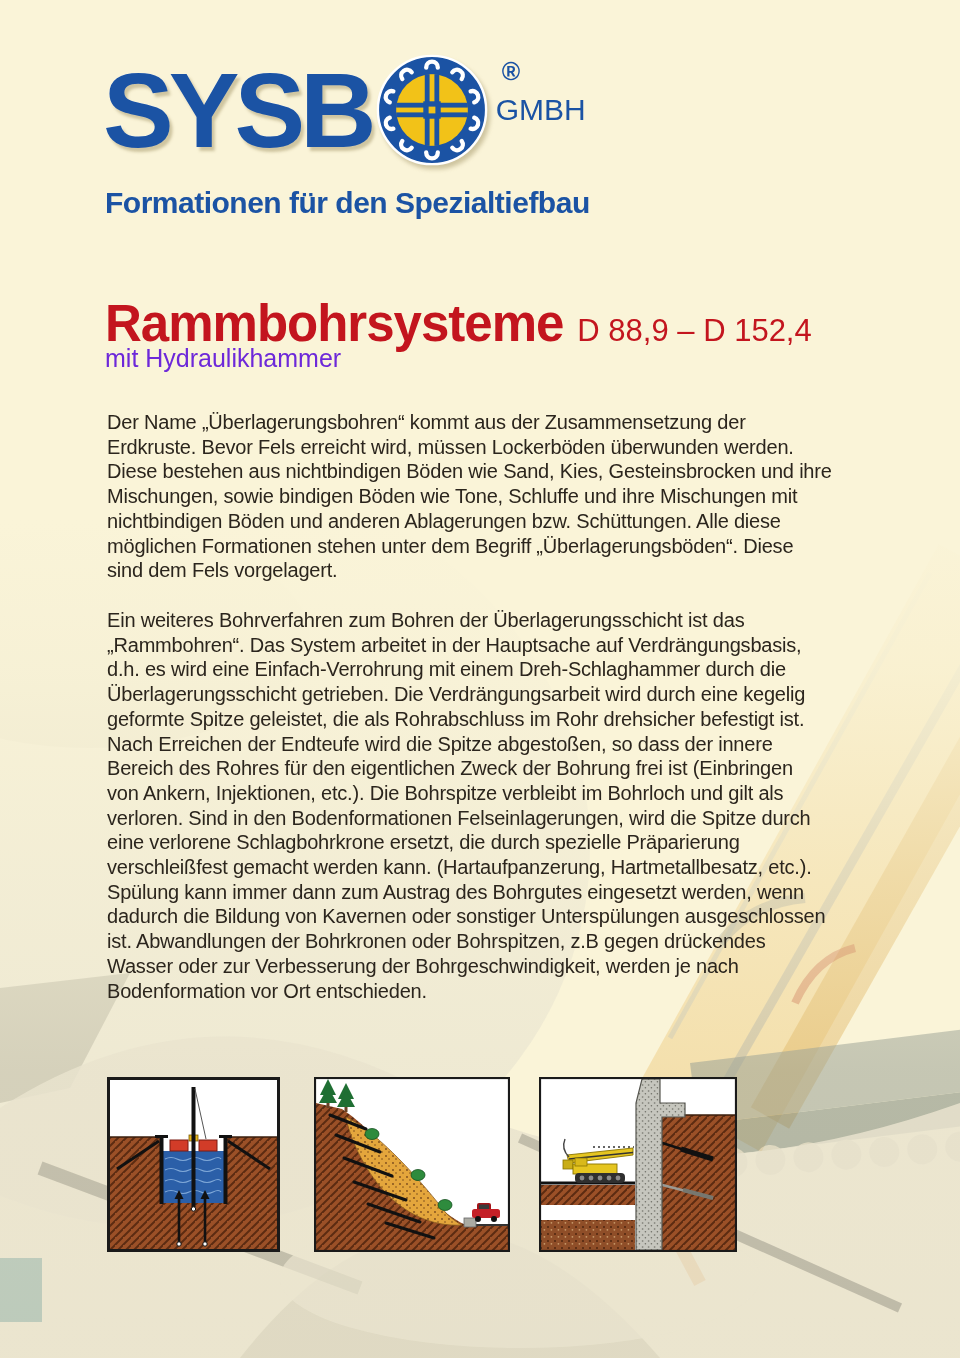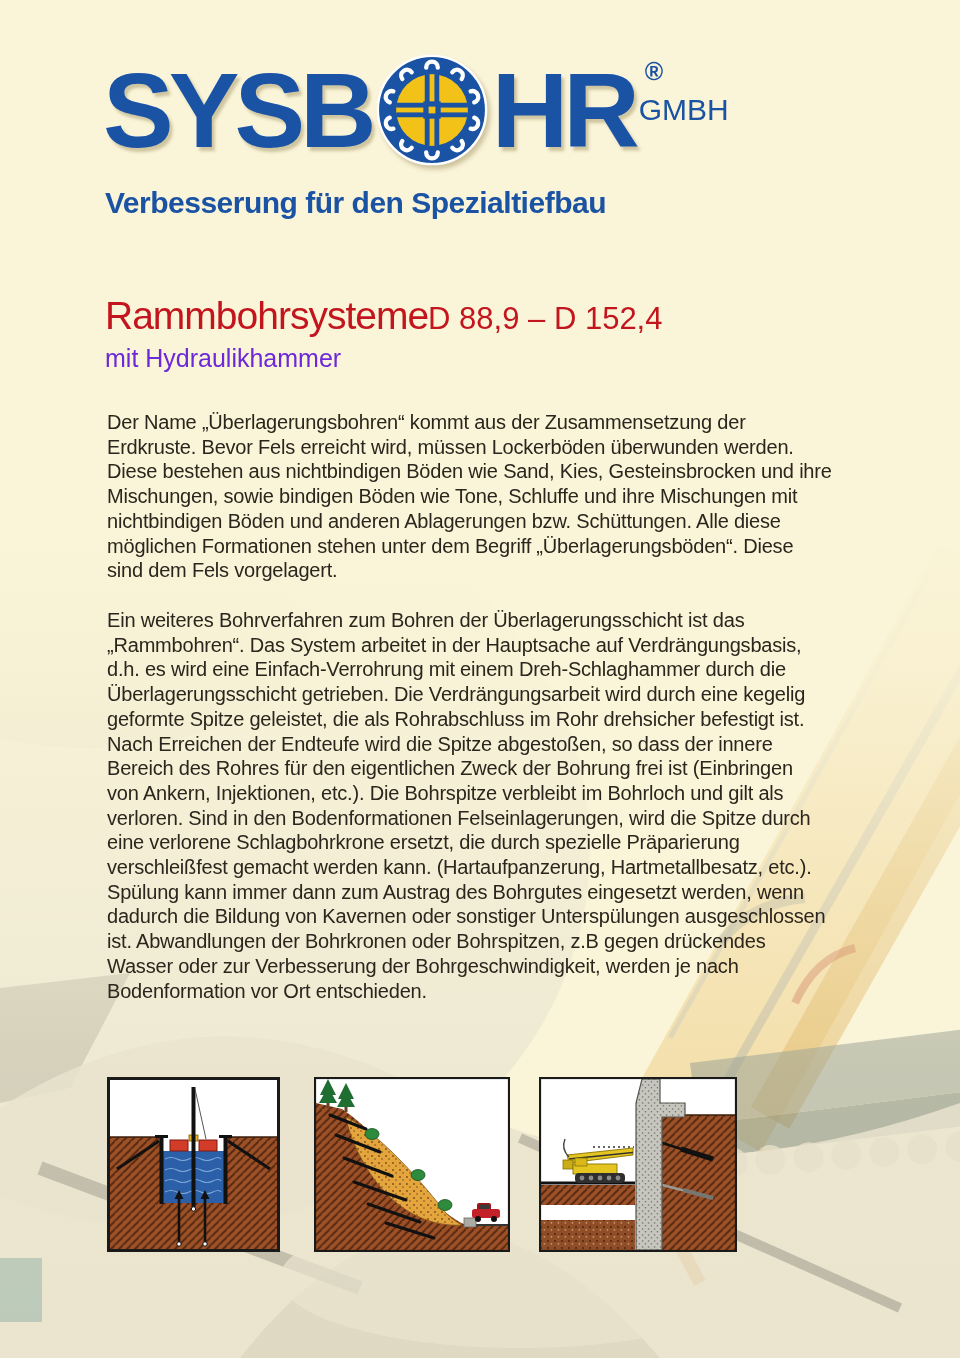--- a/index.html
+++ b/index.html
@@ -40,22 +40,22 @@
   .logo-suffix{position:relative;width:90px;height:110px;margin-left:4px;}
   .logo-reg{position:absolute;left:6px;top:2px;font-size:25px;font-weight:bold;}
   .logo-gmbh{position:absolute;left:0px;top:38px;font-size:30px;font-weight:normal;letter-spacing:0px;}
   .tagline{
     position:absolute;left:105px;top:186px;
     font-size:30px;font-weight:bold;color:#1B53A4;letter-spacing:-0.5px;
   }
 
   
   .heading{position:absolute;left:105px;top:294px;color:#C3151E;white-space:nowrap;}
-  .heading .h-title{font-size:39px;font-weight:normal;letter-spacing:-1px;}
-  .heading .h-range{font-size:31px;font-weight:500;letter-spacing:0px;}
+  .heading .h-title{font-size:51px;font-weight:bold;letter-spacing:-1px;}
+  .heading .h-range{font-size:31px;font-weight:500;margin-left:14px;letter-spacing:0px;}
   .heading-sub{position:absolute;left:105px;top:344px;font-size:25px;font-weight:500;color:#6d28d9;}
 
   
   .para{
     position:absolute;left:107px;width:800px;
     font-size:20px;line-height:24.7px;color:#2B251D;
     white-space:pre-line;letter-spacing:-0.2px;
   }
   .para1{top:410px;}
   .para2{top:608px;}
@@ -157,27 +157,26 @@
             </g>
         </g>
         <circle cx="60" cy="60" r="37" fill="#F2C218"></circle>
         <rect x="23" y="52.5" width="74" height="15" fill="#1B53A4"></rect>
         <rect x="52.5" y="23" width="15" height="74" fill="#1B53A4"></rect>
         <rect x="23" y="57.5" width="74" height="5" fill="#F2C218"></rect>
         <rect x="57.5" y="23" width="5" height="74" fill="#F2C218"></rect>
         <rect x="51" y="51" width="18" height="18" fill="#1B53A4"></rect>
         <rect x="56.5" y="56.5" width="7" height="7" fill="#F2C218"></rect>
       </svg>
-      <span class="logo-word">HR</span>
       <span class="logo-suffix">
         <span class="logo-reg">®</span>
         <span class="logo-gmbh">GMBH</span>
       </span>
     </div>
-    <div class="tagline">Verbesserung für den Spezialtiefbau</div>
+    <div class="tagline">Formationen für den Spezialtiefbau</div>
 
     <div class="heading">
       <span class="h-title">Rammbohrsysteme</span><span class="h-range">D 88,9 – D 152,4</span>
     </div>
     <div class="heading-sub">mit Hydraulikhammer</div>
 
     <div class="para para1">Der Name „Überlagerungsbohren“ kommt aus der Zusammensetzung der
 Erdkruste. Bevor Fels erreicht wird, müssen Lockerböden überwunden werden.
 Diese bestehen aus nichtbindigen Böden wie Sand, Kies, Gesteinsbrocken und ihre
 Mischungen, sowie bindigen Böden wie Tone, Schluffe und ihre Mischungen mit

